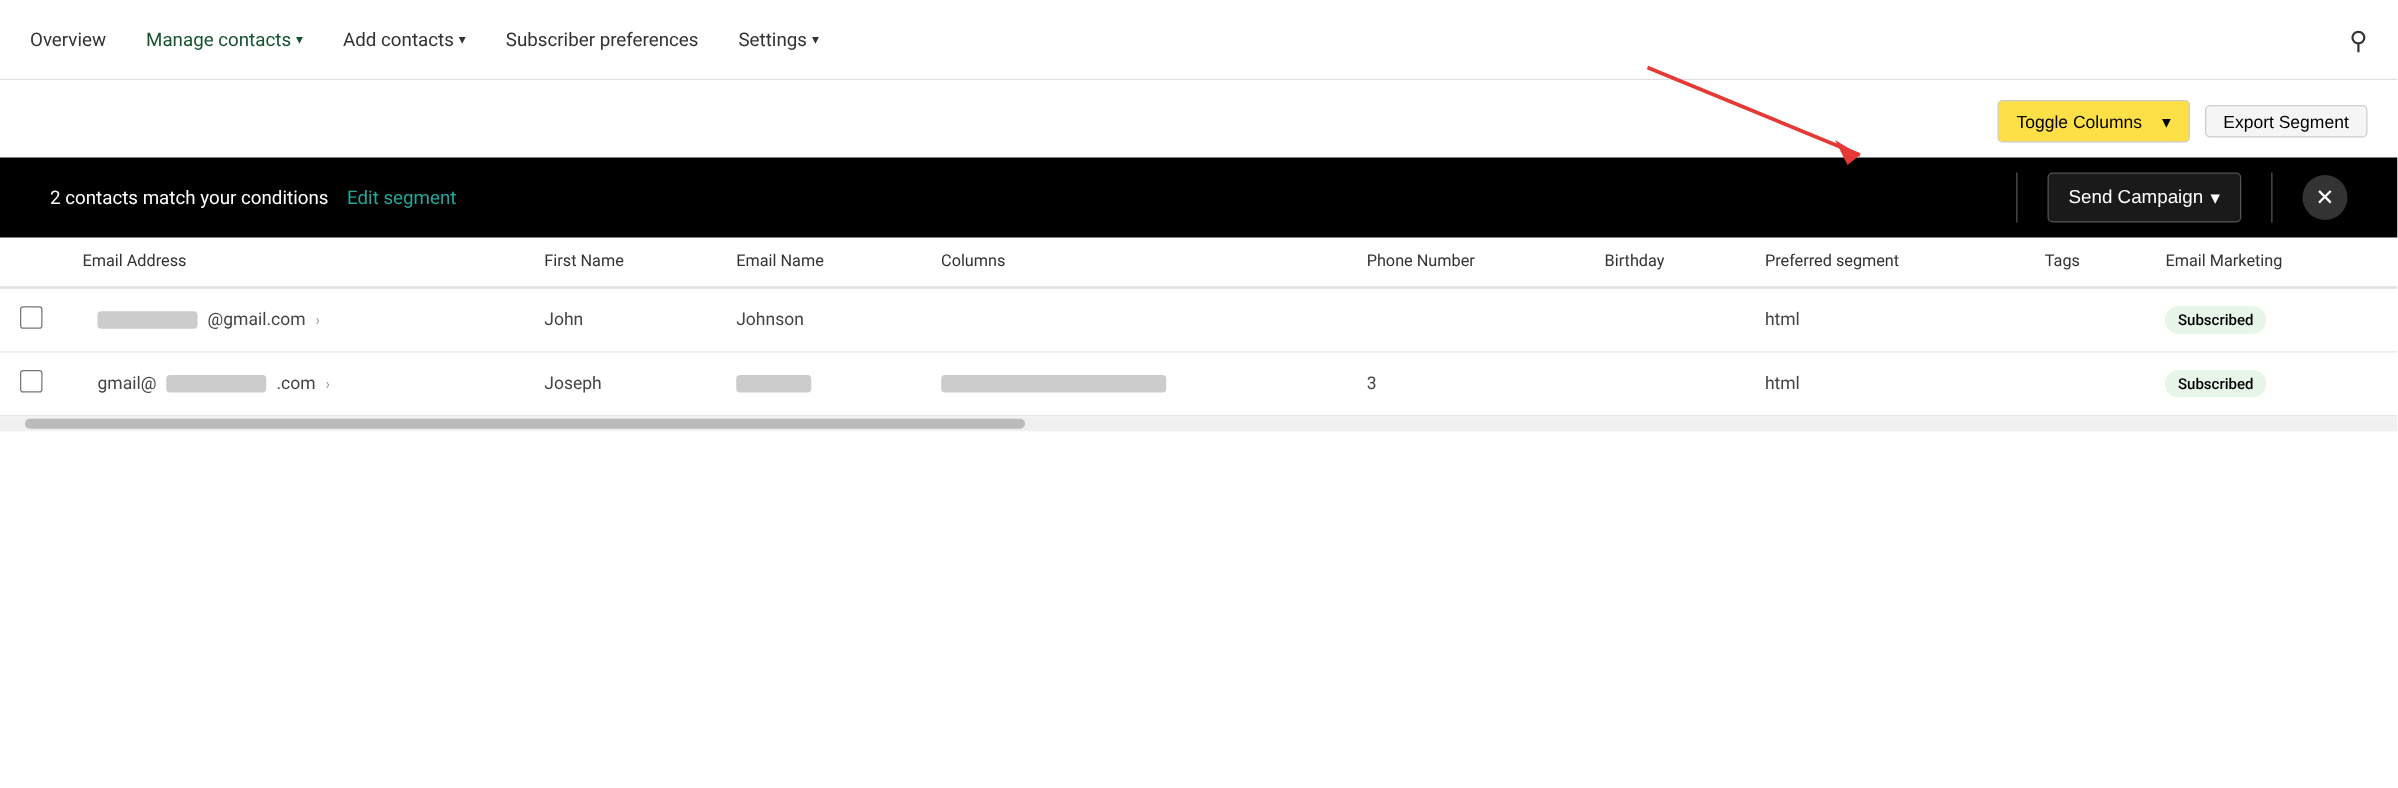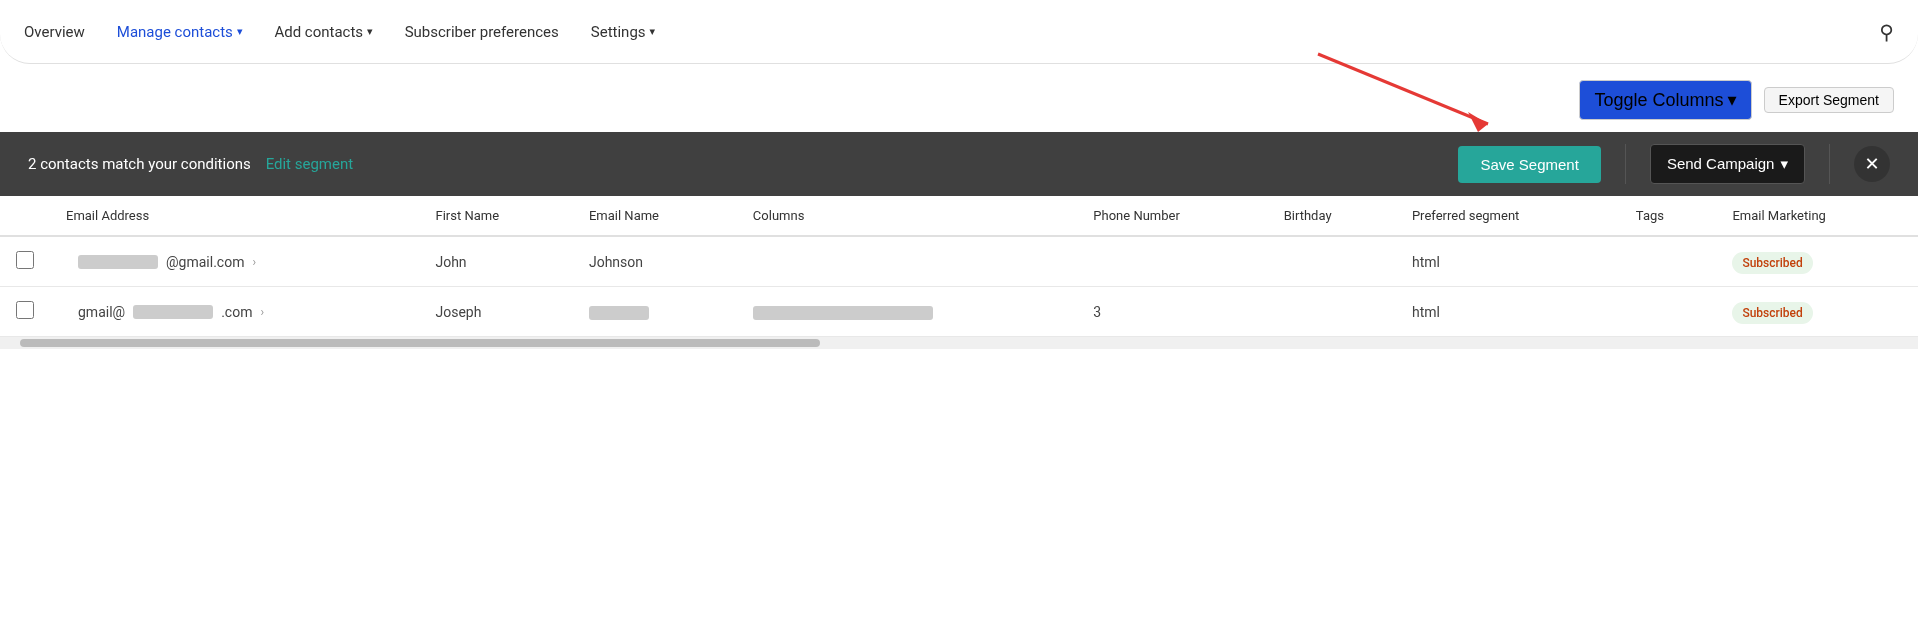--- a/index.html
+++ b/index.html
@@ -6,33 +6,32 @@
     body { font-family: -apple-system, BlinkMacSystemFont, 'Segoe UI', Roboto, sans-serif; background: #fff; font-size: 14px; color: #333; }
 
     
     .top-nav {
       display: flex;
       align-items: center;
       padding: 0 24px;
       height: 64px;
       border-bottom: 1px solid #e0e0e0;
       gap: 32px;
-      border-radius: 30px;
     }
     .nav-item {
       font-size: 15px;
       color: #333;
       cursor: pointer;
       white-space: nowrap;
       display: flex;
       align-items: center;
       gap: 4px;
     }
     .nav-item.active {
-      color: #1d4ed8;
+      color: #14532d;
     }
     .nav-chevron {
       font-size: 11px;
       color: inherit;
     }
     .nav-search {
       margin-left: auto;
       font-size: 20px;
       cursor: pointer;
     }
@@ -40,44 +39,44 @@
     
     .toolbar-row {
       display: flex;
       justify-content: flex-end;
       align-items: center;
       padding: 16px 24px 12px;
       gap: 12px;
     }
     .btn-toggle-columns {
       border: 1px solid #ccc;
-      background: #1d4ed8;
+      background: #fde047;
       padding: 8px 14px;
       border-radius: 4px;
       cursor: pointer;
-      font-size: 18px;
-      display: flex;
-      align-items: center;
-      gap: 4px;
+      font-size: 14px;
+      display: flex;
+      align-items: center;
+      gap: 16px;
     }
     .btn-export {
       border: 1px solid #ccc;
       background: #f5f5f5;
       padding: 4px 14px;
       border-radius: 4px;
       cursor: pointer;
       font-size: 14px;
     }
 
     
     .segment-bar {
-      background: #404040;
-      display: flex;
-      align-items: center;
-      padding: 0 28px;
+      background: #000000;
+      display: flex;
+      align-items: center;
+      padding: 0 40px;
       height: 64px;
       gap: 16px;
     }
     .segment-bar-text {
       color: #fff;
       font-size: 15px;
       flex: 1;
     }
     .edit-segment-link {
       color: #26a69a;
@@ -172,21 +171,21 @@
       height: 14px;
       vertical-align: middle;
     }
     .chevron-right {
       color: #999;
       font-size: 12px;
       cursor: pointer;
     }
     .subscribed-badge {
       background: #e8f5e9;
-      color: #c2410c;
+      color: #000000;
       padding: 4px 10px;
       border-radius: 12px;
       font-size: 12px;
       font-weight: 500;
       white-space: nowrap;
     }
 
     
     .table-container::-webkit-scrollbar {
       height: 8px;
@@ -259,23 +258,20 @@
 </div>
 
 <div class="segment-bar">
   <span class="segment-bar-text">
     <span>2 contacts match your conditions</span>
     &nbsp;&nbsp;
     <a class="edit-segment-link">
       <span>Edit segment</span>
     </a>
   </span>
-  <button class="btn-save-segment">
-    <span>Save Segment</span>
-  </button>
   <div style="width:1px;height:40px;background:#555;margin:0 8px;"></div>
   <button class="btn-send-campaign">
     <span>Send Campaign</span>
     <span>▾</span>
   </button>
   <div style="width:1px;height:40px;background:#555;margin:0 8px;"></div>
   <button class="btn-close-segment">
     <span>✕</span>
   </button>
 </div>

